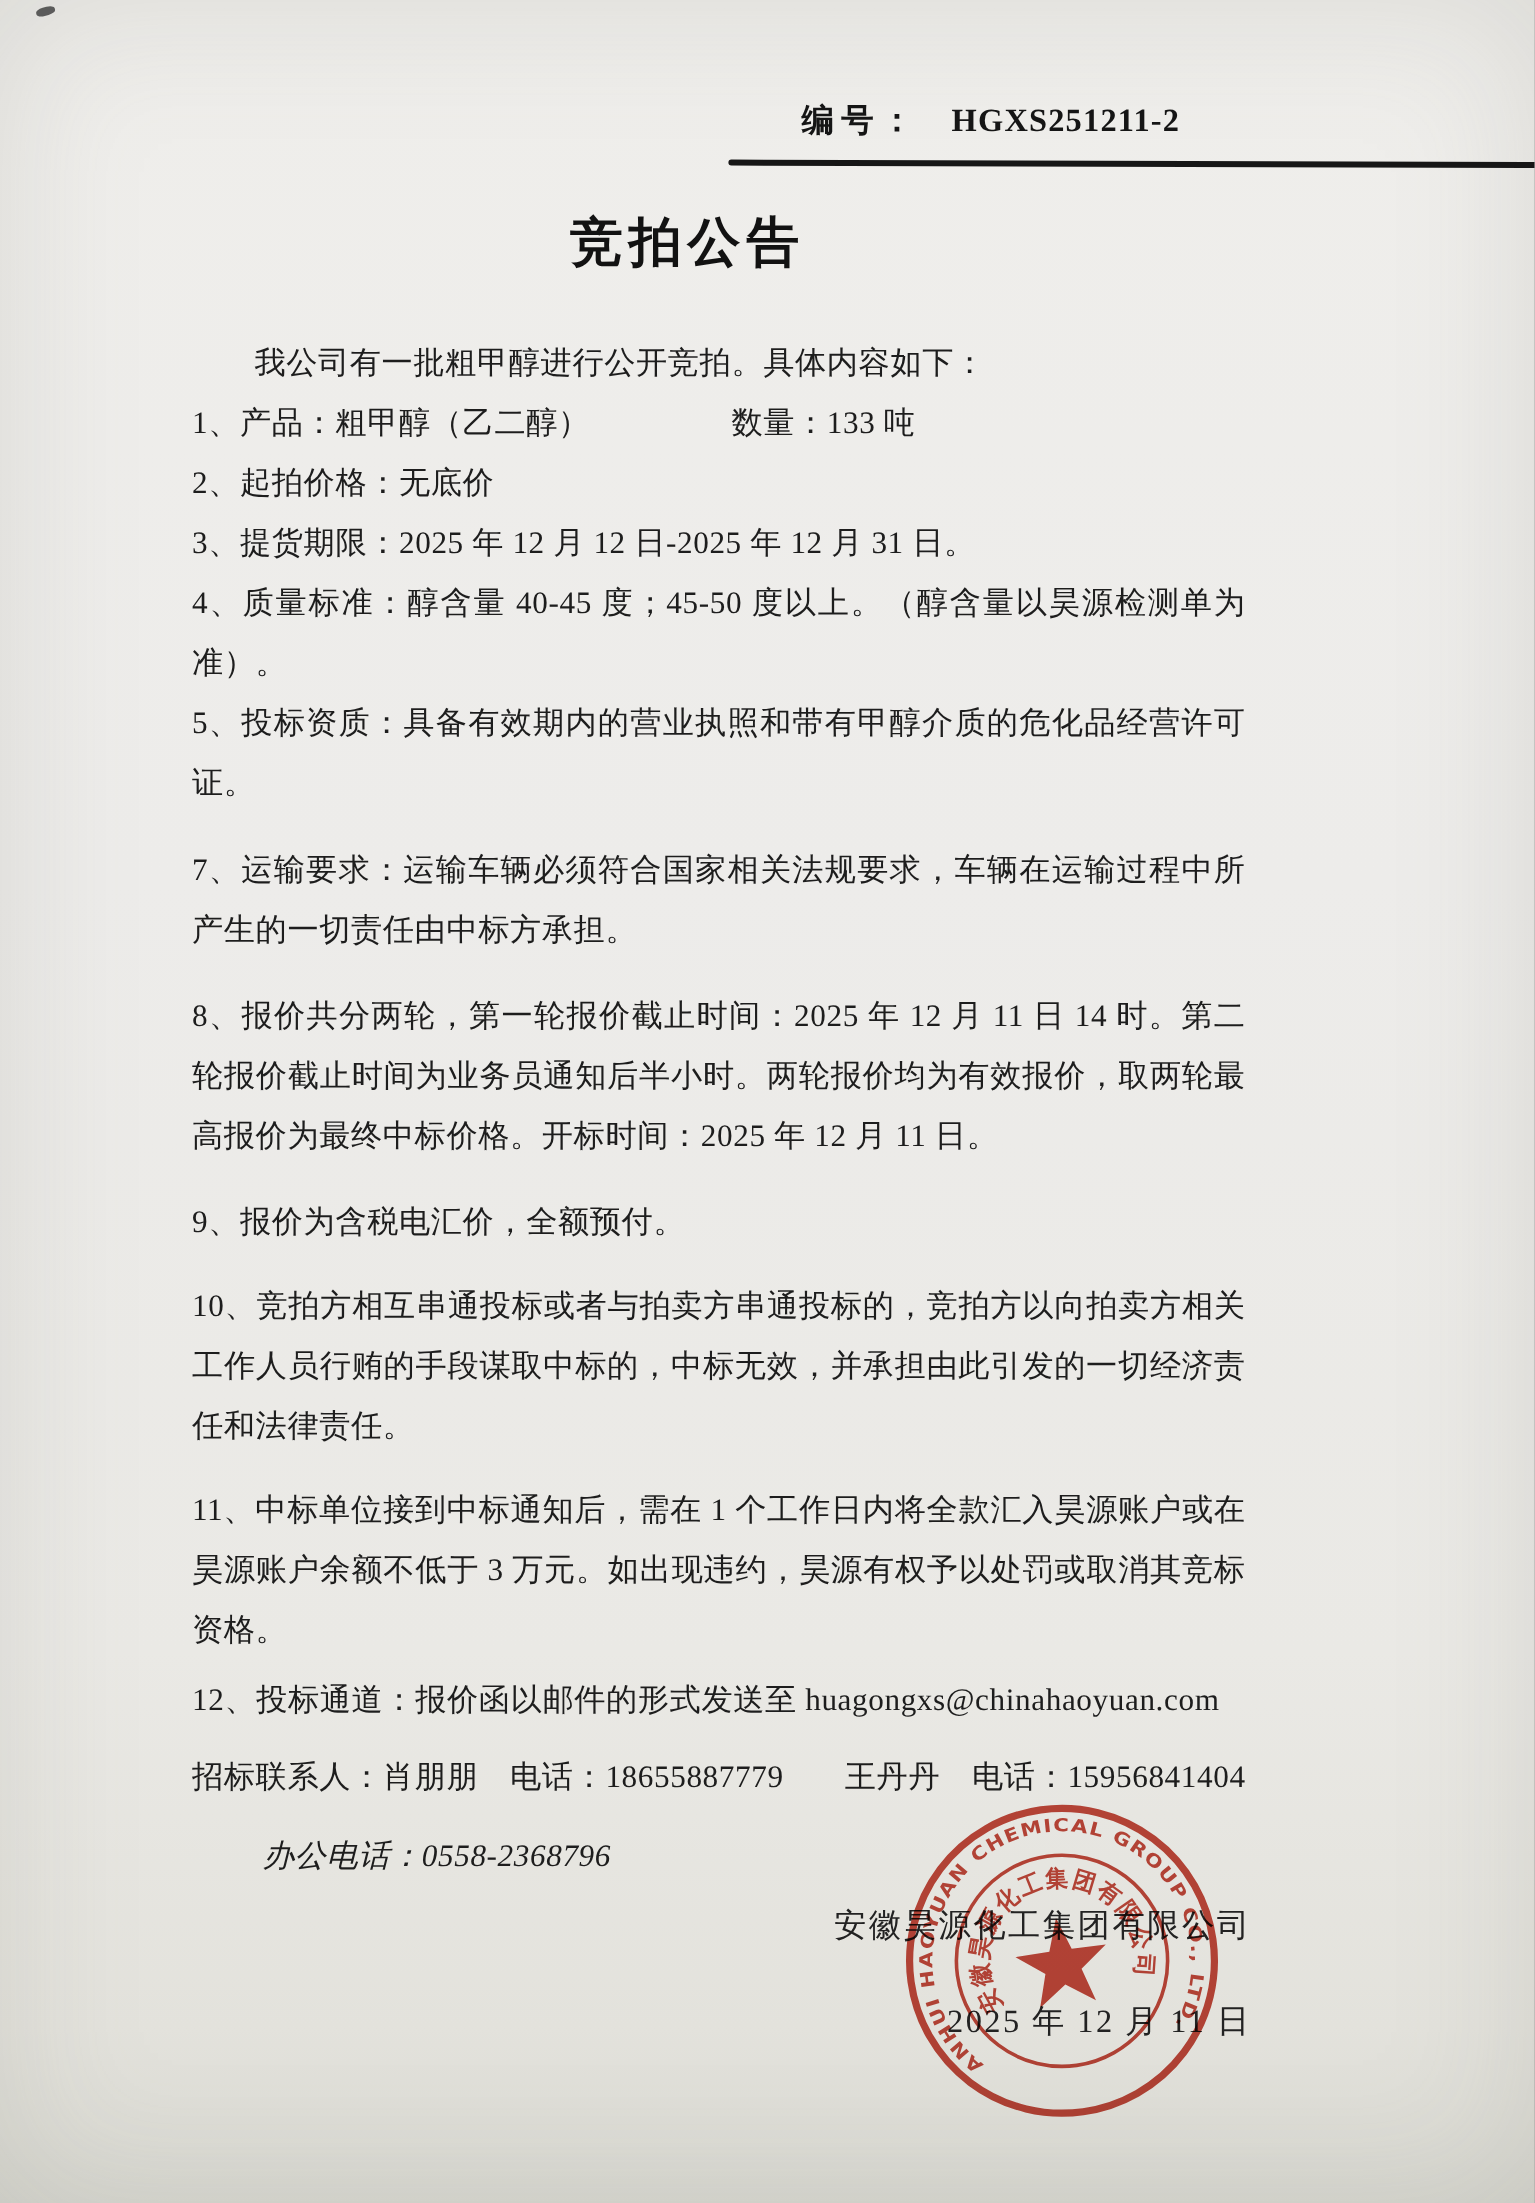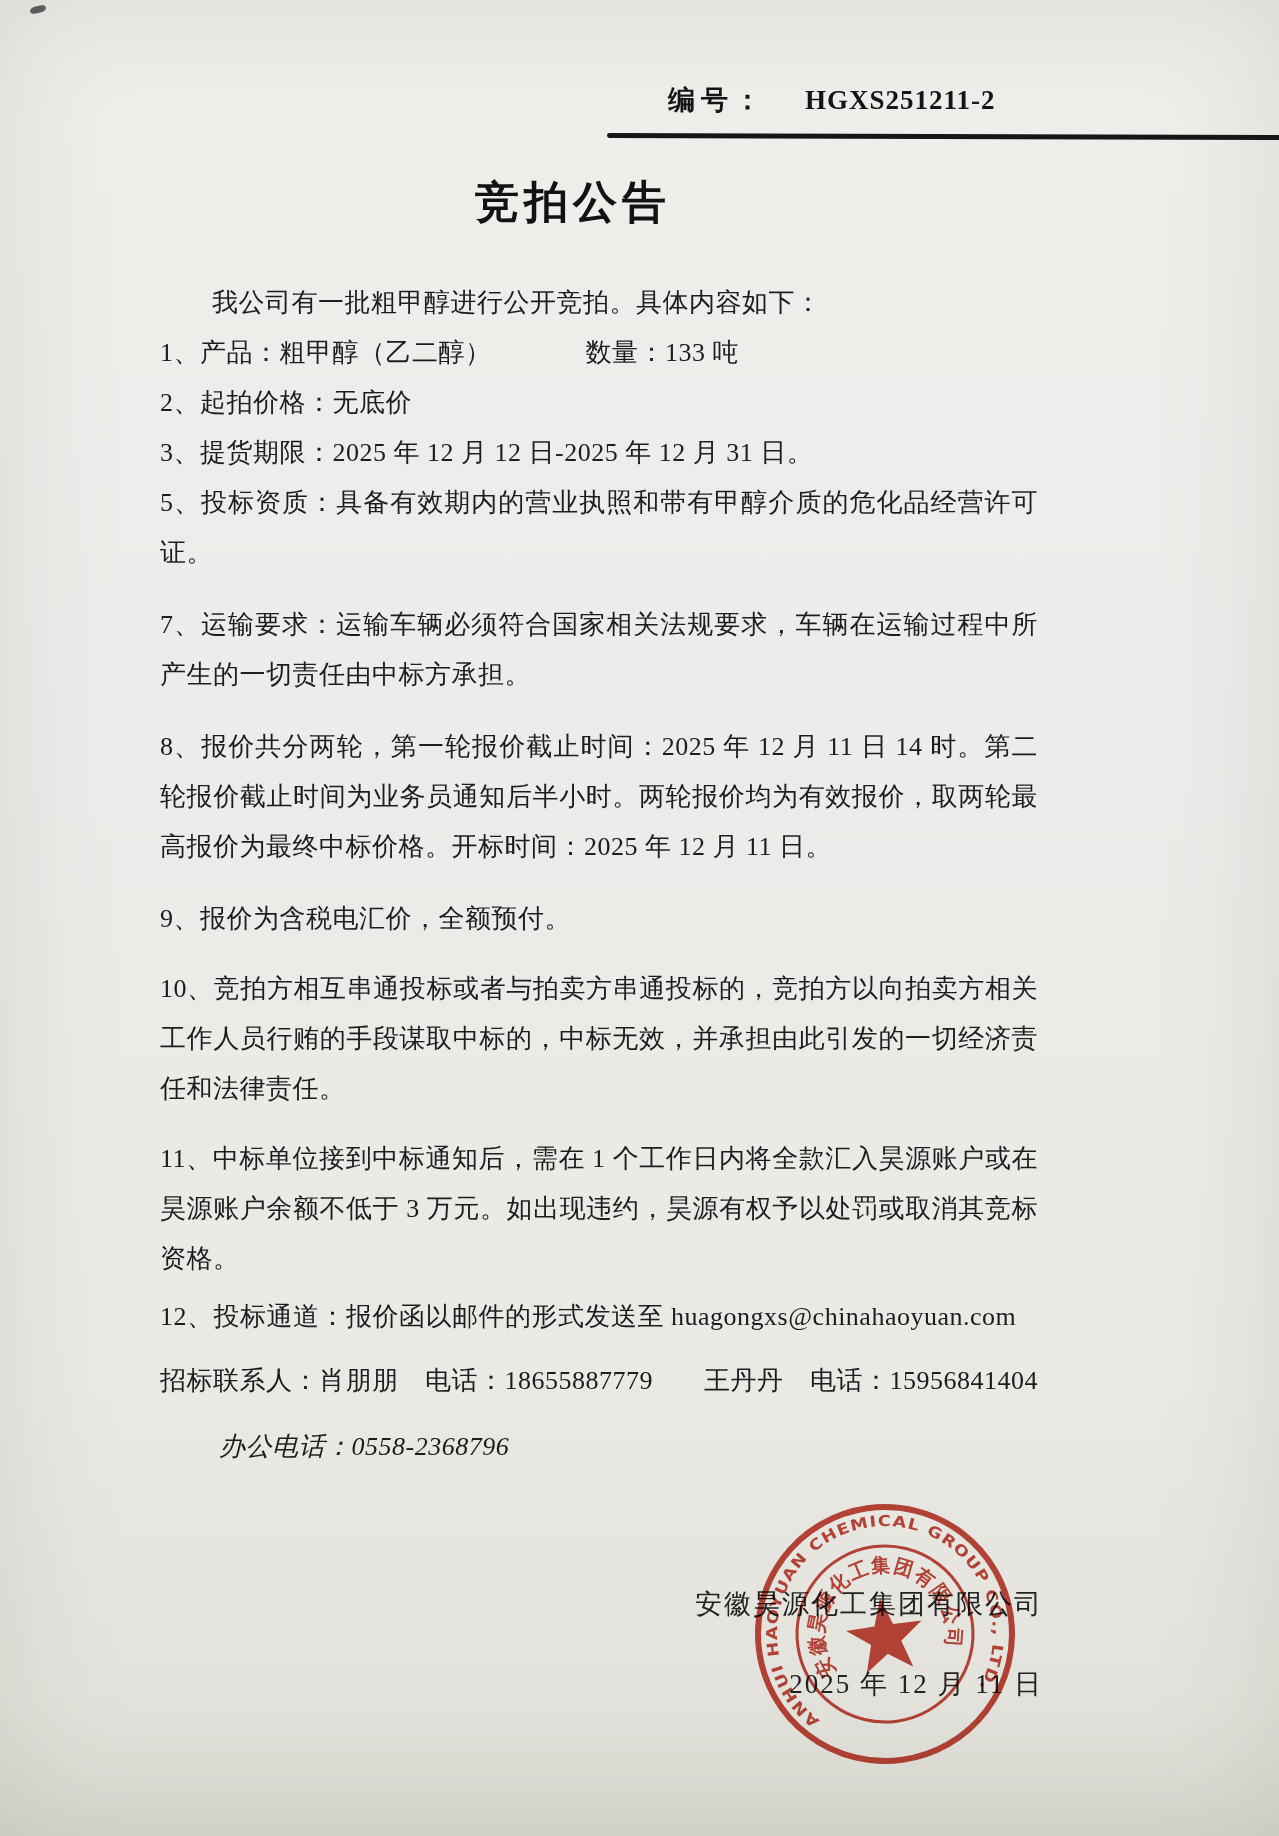--- a/index.html
+++ b/index.html
@@ -15,40 +15,40 @@
   }
   .artifact-line{
     position:absolute;top:134px;left:607px;width:672px;height:5px;
     background:#161616;border-radius:3px 0 0 3px;transform:rotate(0.18deg);
   }
   .speck{position:absolute;top:6px;left:30px;width:16px;height:7px;background:#3a3a3a;border-radius:40%;transform:rotate(-15deg);opacity:.8;}
   .doc-number{
     position:absolute;top:82px;left:668px;width:560px;
     font-family:"DejaVu Sans","Liberation Sans",sans-serif;
     font-weight:bold;font-size:27px;color:#151515;
-    display:flex;align-items:baseline;gap:12px;
+    display:flex;align-items:baseline;
   }
   .doc-number .num-label{letter-spacing:6px;}
   .doc-number .num-value{margin-left:26px;letter-spacing:1px;font-family:Liberation Serif, serif;}
   .doc-title{
     position:absolute;top:173px;left:0;width:1146px;
     text-align:center;
     font-family:"DejaVu Sans","Liberation Sans",sans-serif;
     font-weight:bold;font-size:44px;letter-spacing:5px;color:#121212;
   }
   .body-col{
     position:absolute;top:278px;left:160px;width:878px;
     font-size:26px;line-height:50px;letter-spacing:0.5px;
   }
   .para{margin:0;text-align:justify;}
   .para.indent{text-indent:2em;}
   .sp-lg{margin-top:22px;}
   .sp-md{margin-top:20px;}
   .sp-sm{margin-top:8px;}
-  .tail{margin-left:94px;}
+  .tail{margin-left:118px;}
   .contacts-row{display:flex;margin-top:14px;}
   .contact-right{margin-left:auto;}
   .office-line{margin-top:16px;margin-left:59px;font-style:italic;}
   .signature{position:absolute;right:236px;top:1586px;text-align:right;font-size:27px;color:#222;}
   .signature .company{letter-spacing:2px;}
   .signature .date{margin-top:44px;letter-spacing:2px;}
   .stamp{
     position:absolute;left:745px;top:1494px;width:280px;height:280px;
     mix-blend-mode:multiply;opacity:.92;
   }
@@ -68,20 +68,21 @@
   </div>
 
   <div class="doc-title">竞拍公告</div>
 
   <div class="body-col">
     <p class="para indent">我公司有一批粗甲醇进行公开竞拍。具体内容如下：</p>
 
     <p class="para"><span>1、产品：粗甲醇（乙二醇）</span><span class="tail">数量：133 吨</span></p>
     <p class="para">2、起拍价格：无底价</p>
     <p class="para">3、提货期限：2025 年 12 月 12 日-2025 年 12 月 31 日。</p>
+    <p class="para">4、质量标准：醇含量 40-45 度；45-50 度以上。（醇含量以昊源检测单为准）。</p>
     <p class="para">5、投标资质：具备有效期内的营业执照和带有甲醇介质的危化品经营许可证。</p>
     <p class="para sp-lg">7、运输要求：运输车辆必须符合国家相关法规要求，车辆在运输过程中所产生的一切责任由中标方承担。</p>
     <p class="para sp-lg">8、报价共分两轮，第一轮报价截止时间：2025 年 12 月 11 日 14 时。第二轮报价截止时间为业务员通知后半小时。两轮报价均为有效报价，取两轮最高报价为最终中标价格。开标时间：2025 年 12 月 11 日。</p>
     <p class="para sp-lg">9、报价为含税电汇价，全额预付。</p>
     <p class="para sp-md">10、竞拍方相互串通投标或者与拍卖方串通投标的，竞拍方以向拍卖方相关工作人员行贿的手段谋取中标的，中标无效，并承担由此引发的一切经济责任和法律责任。</p>
     <p class="para sp-md">11、中标单位接到中标通知后，需在 1 个工作日内将全款汇入昊源账户或在昊源账户余额不低于 3 万元。如出现违约，昊源有权予以处罚或取消其竞标资格。</p>
     <p class="para sp-sm">12、投标通道：报价函以邮件的形式发送至 huagongxs@chinahaoyuan.com</p>
 
     <div class="contacts-row">
       <span>招标联系人：肖朋朋　电话：18655887779</span>

